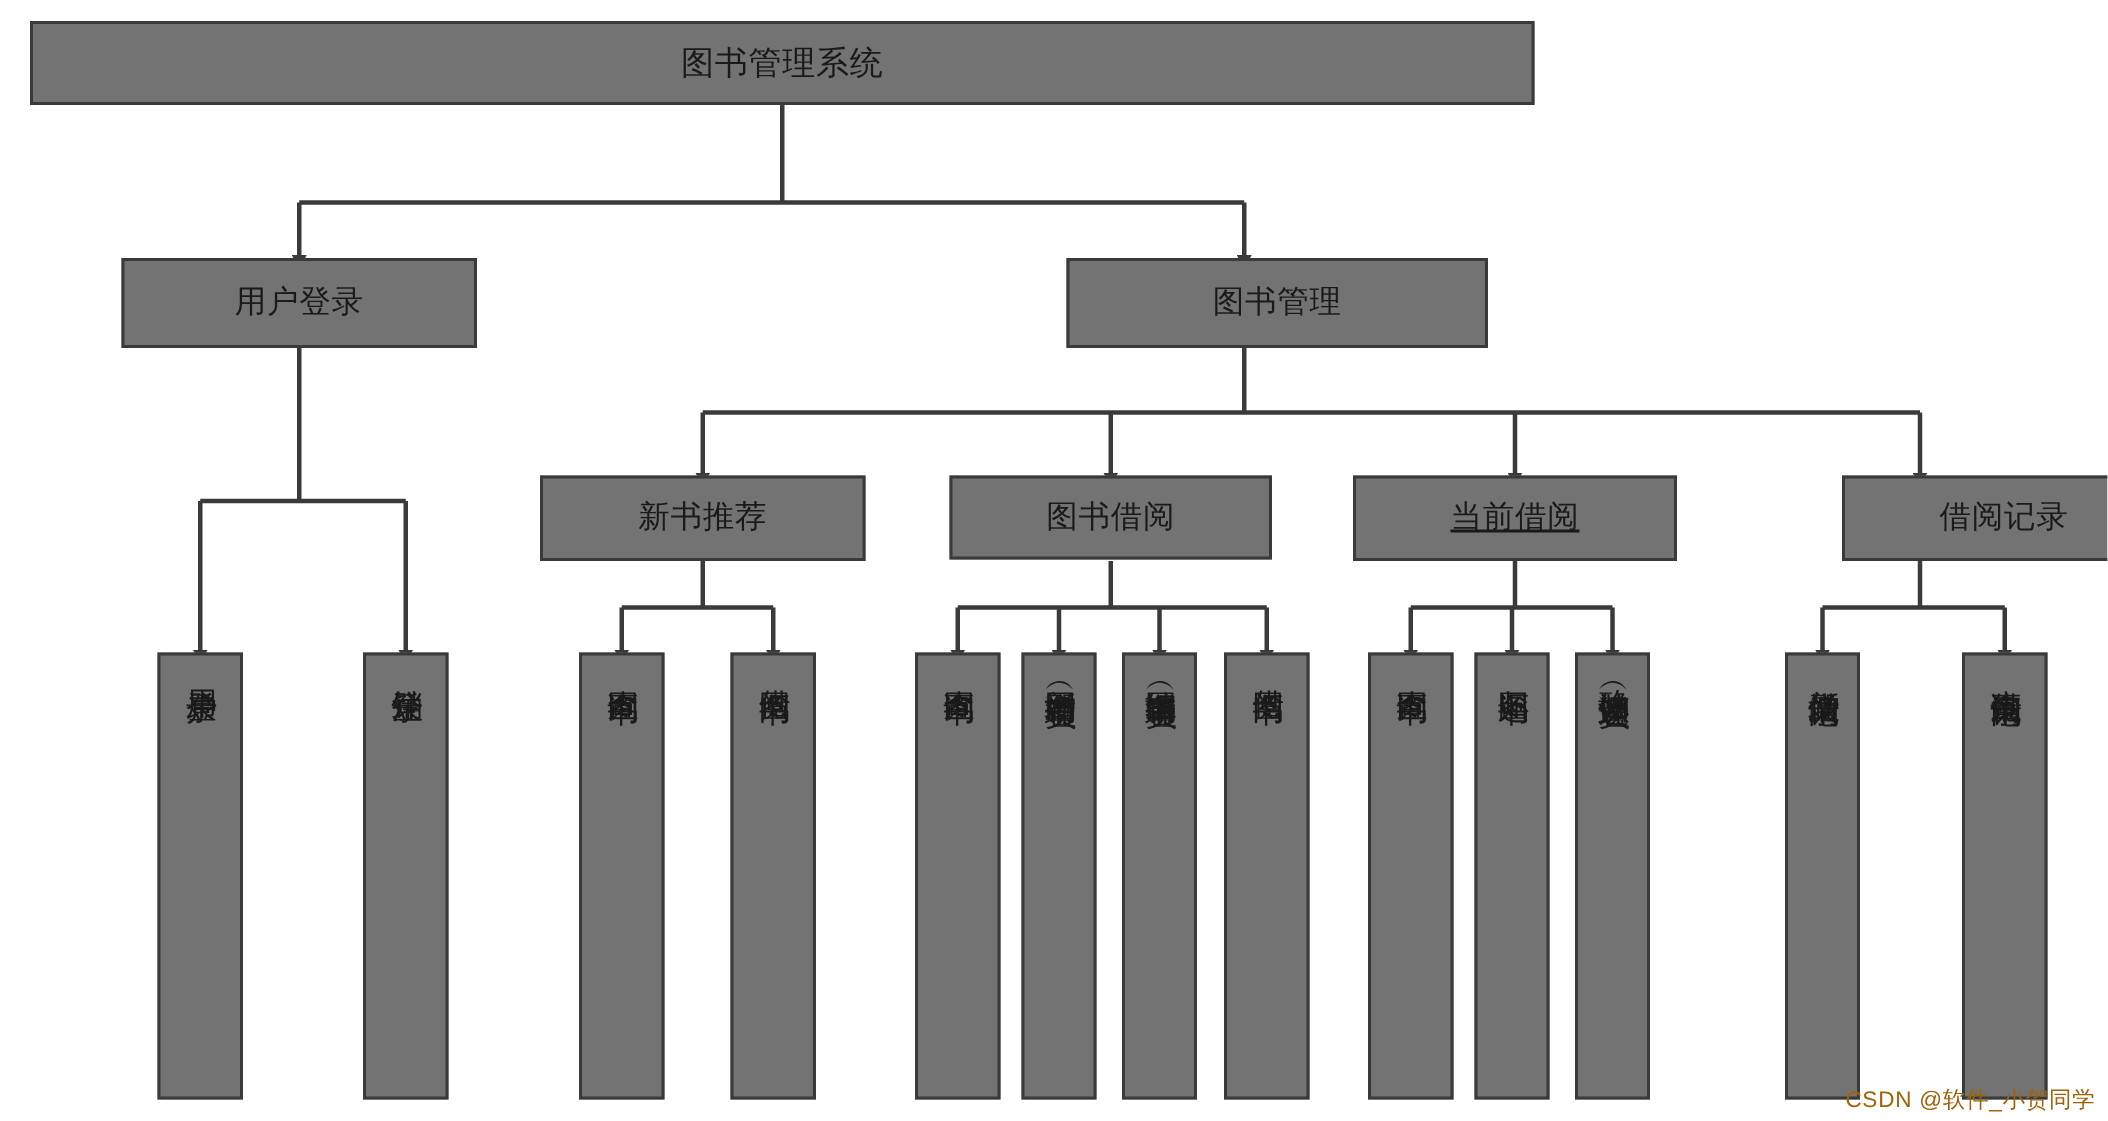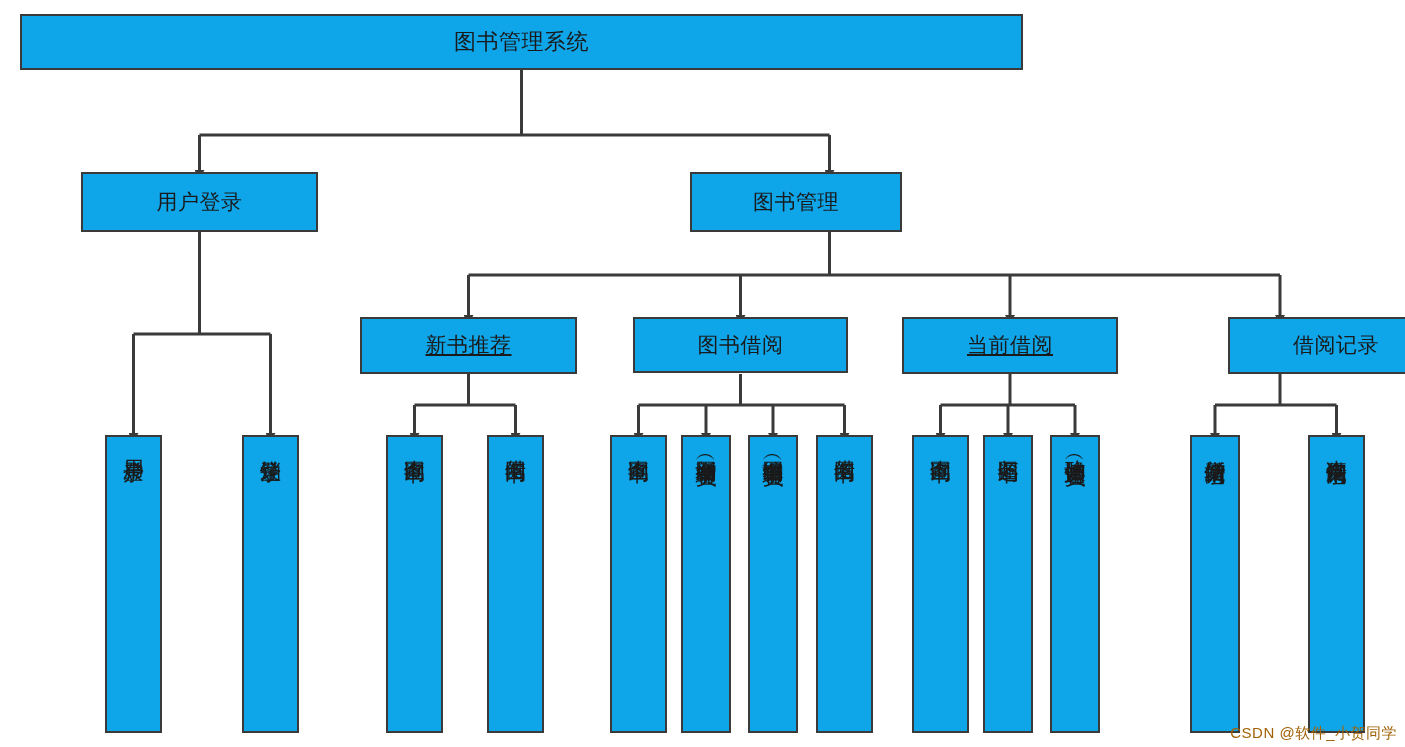--- a/index.html
+++ b/index.html
@@ -22,21 +22,21 @@
     position: absolute;
     left: 0;
     top: 0;
     width: 1405px;
     height: 747px;
     pointer-events: none;
   }
   .node {
     position: absolute;
     box-sizing: border-box;
-    background: #0ea5e9;
+    background: #737373;
     border: 2px solid #3a3a3a;
     display: flex;
     align-items: center;
     justify-content: center;
     color: #1a1a1a;
   }
   .node-label {
     display: block;
     text-align: center;
     line-height: 1.18;
@@ -124,24 +124,24 @@
       </g>
   </svg>
 
   <div id="nodes-layer">
       <div class="node horiz title" style="left: 20px; top: 14px; width: 1003px; height: 56px;">
         <span class="node-label">图书管理系统</span>
       </div>
       <div class="node horiz" style="left: 81px; top: 172px; width: 237px; height: 60px;">
         <span class="node-label">用户登录</span>
       </div>
-      <div class="node horiz" style="left: 690px; top: 172px; width: 212px; height: 60px;">
+      <div class="node horiz" style="left: 711px; top: 172px; width: 281px; height: 60px;">
         <span class="node-label">图书管理</span>
       </div>
-      <div class="node horiz" style="left: 360px; top: 317px; width: 217px; height: 57px; text-decoration: underline;">
+      <div class="node horiz" style="left: 360px; top: 317px; width: 217px; height: 57px;">
         <span class="node-label">新书推荐</span>
       </div>
       <div class="node horiz" style="left: 633px; top: 317px; width: 215px; height: 56px;">
         <span class="node-label">图书借阅</span>
       </div>
       <div class="node horiz" style="left: 902px; top: 317px; width: 216px; height: 57px; text-decoration: underline;">
         <span class="node-label">当前借阅</span>
       </div>
       <div class="node horiz" style="left: 1228px; top: 317px; width: 216px; height: 57px;">
         <span class="node-label">借阅记录</span>

